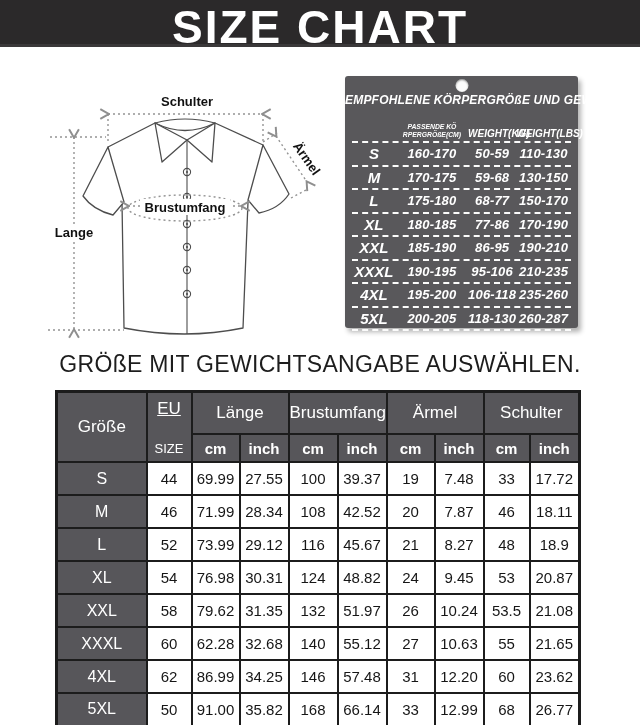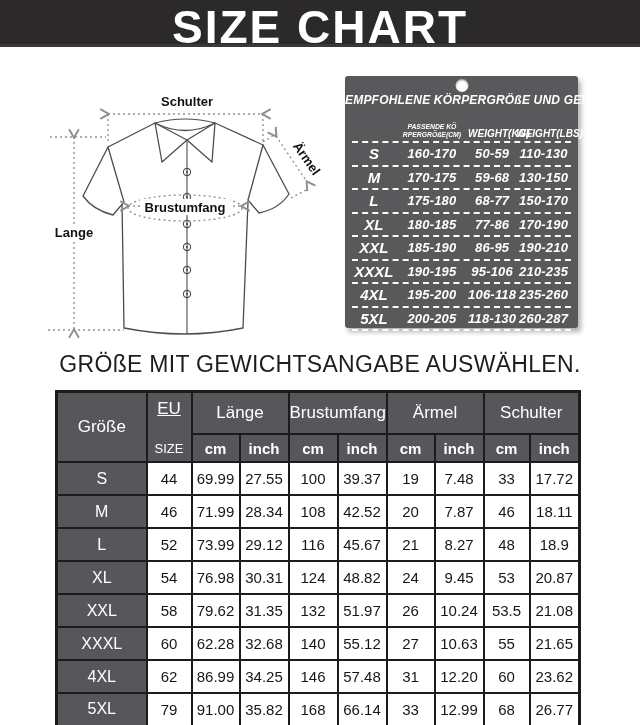--- a/index.html
+++ b/index.html
@@ -322,21 +322,21 @@
         <td class="data-cell">34.25</td>
         <td class="data-cell">146</td>
         <td class="data-cell">57.48</td>
         <td class="data-cell">31</td>
         <td class="data-cell">12.20</td>
         <td class="data-cell">60</td>
         <td class="data-cell">23.62</td>
       </tr>
       <tr>
         <td class="size-cell">5XL</td>
-        <td class="data-cell">79</td>
+        <td class="data-cell">50</td>
         <td class="data-cell">91.00</td>
         <td class="data-cell">35.82</td>
         <td class="data-cell">168</td>
         <td class="data-cell">66.14</td>
         <td class="data-cell">33</td>
         <td class="data-cell">12.99</td>
         <td class="data-cell">68</td>
         <td class="data-cell">26.77</td>
       </tr>
     </tbody>

